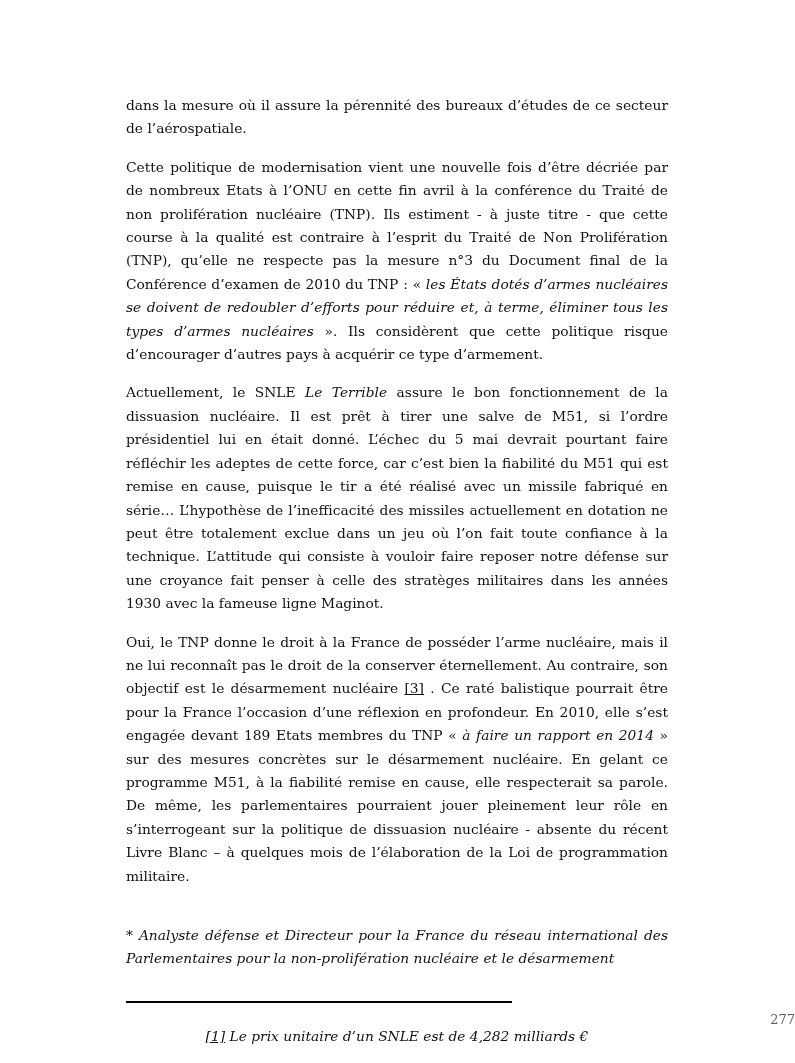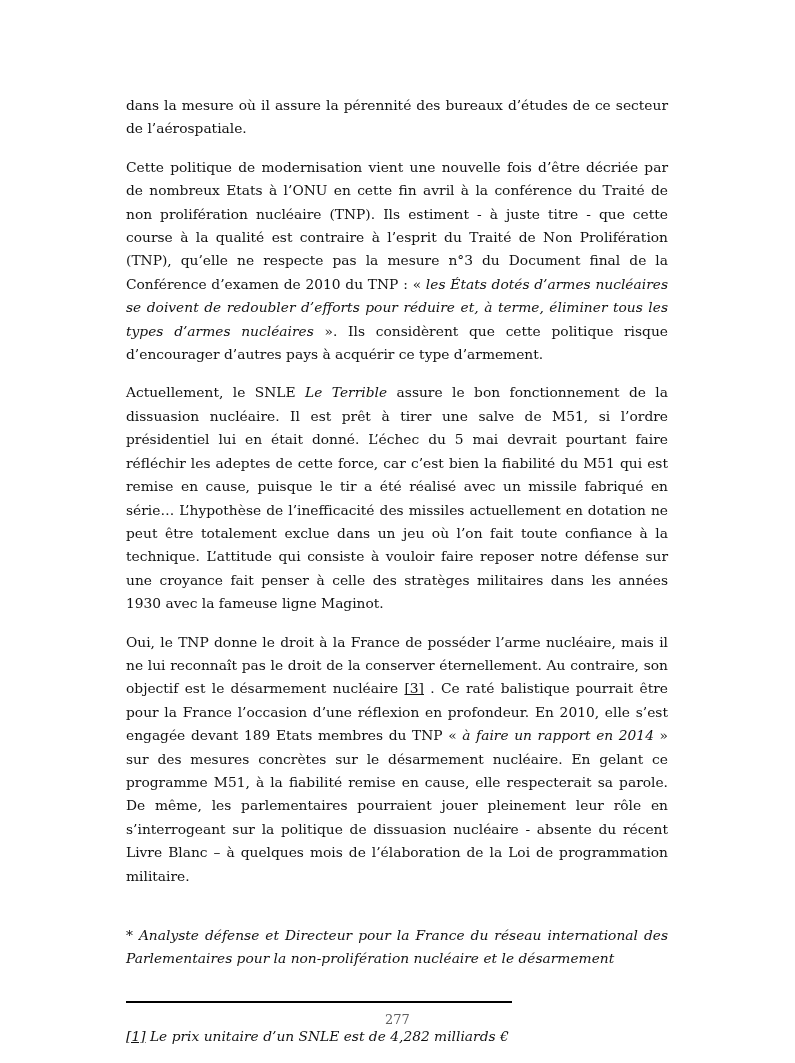--- a/index.html
+++ b/index.html
@@ -46,29 +46,29 @@
   .footnote-rule {
     border: none;
     border-top: 2px solid #000000;
     width: 386px;
     margin: 30px 0 22px 0;
   }
   .footnote {
     font-size: 13.8px;
     line-height: 23.4px;
     font-style: italic;
-    text-align: left;
+    text-align: center;
     margin: 0 0 20px 0;
   }
   .page-number {
     position: absolute;
     left: 0;
     top: 1012px;
     width: 795px;
-    text-align: center;
+    text-align: right;
     font-size: 13px;
     color: #5f5f5f;
     font-style: normal;
   }
 </style>
 </head>
 <body>
 
 <div class="page">
   <div>

